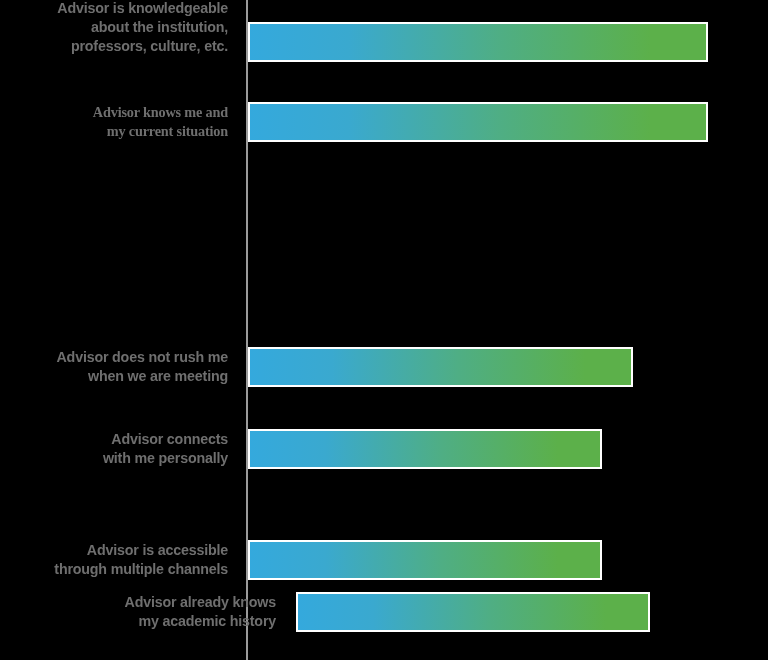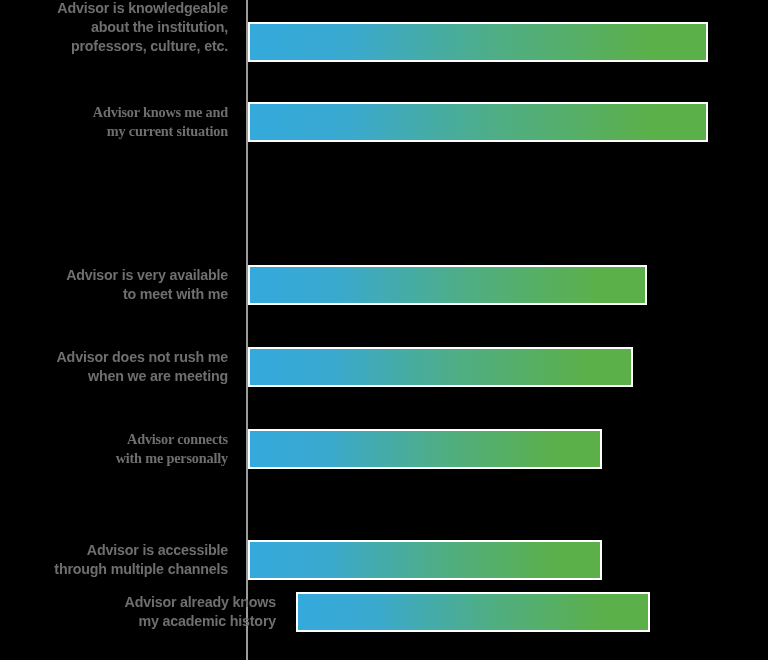--- a/index.html
+++ b/index.html
@@ -91,41 +91,32 @@
     <div class="cat-label" style="top:0px;">Advisor knows me and
 my current situation</div>
     <div class="bar-track" style="width:460px;height:40px;">
       <div class="bar">
           <span class="bar-inner-edge"></span>
         </div>
     </div>
   </div>
 
 
-  <div class="bar-row" style="top:265px;height:40px;">
-    <div class="cat-label" style="top:0px;">Advisor is very available
-to meet with me</div>
-    <div class="bar-track" style="width:399px;height:40px;">
-      <div class="bar">
-          <span class="bar-inner-edge"></span>
-        </div>
-    </div>
-  </div>
 
   <div class="bar-row" style="top:347px;height:40px;">
     <div class="cat-label" style="top:0px;">Advisor does not rush me
 when we are meeting</div>
     <div class="bar-track" style="width:385px;height:40px;">
       <div class="bar">
           <span class="bar-inner-edge"></span>
         </div>
     </div>
   </div>
 
-  <div class="bar-row" style="top:429px;height:40px;font-family:Liberation Serif, serif;">
+  <div class="bar-row" style="top:429px;height:40px;">
     <div class="cat-label" style="top:0px;">Advisor connects
 with me personally</div>
     <div class="bar-track" style="width:354px;height:40px;">
       <div class="bar">
           <span class="bar-inner-edge"></span>
         </div>
     </div>
   </div>
 
   <div class="bar-row" style="top:540px;height:40px;">

